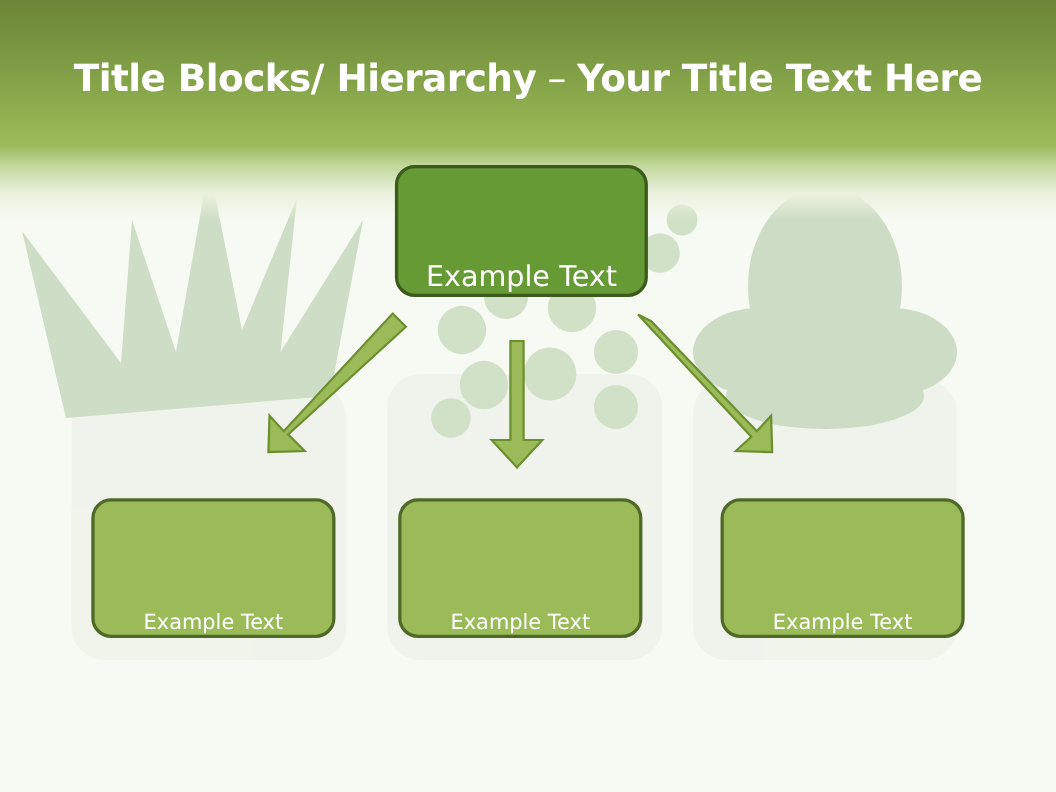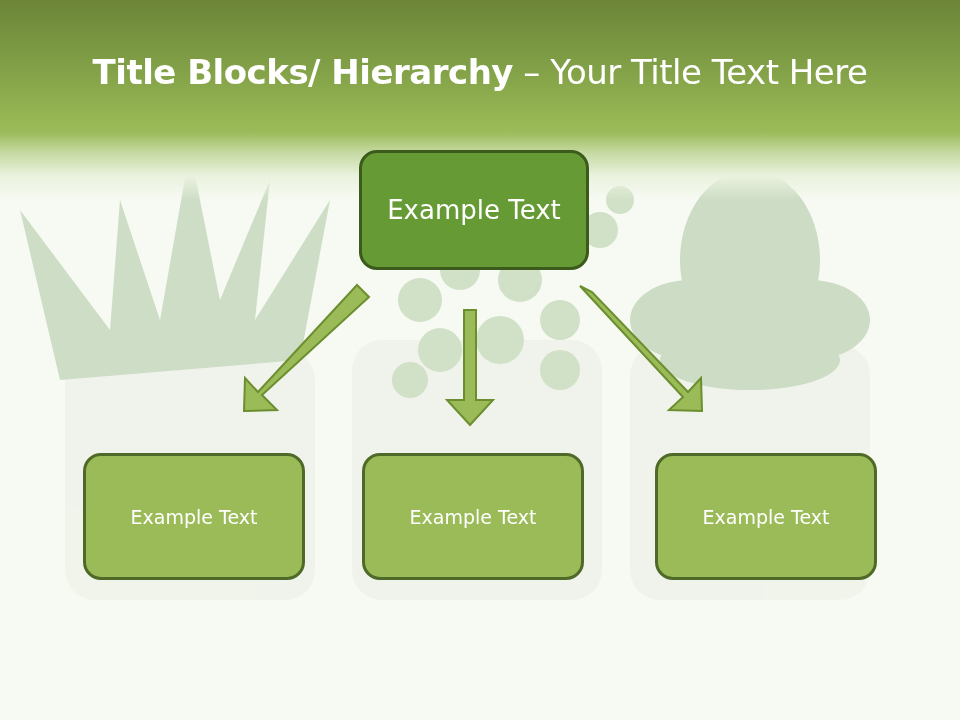--- a/index.html
+++ b/index.html
@@ -1,23 +1,23 @@
 <!DOCTYPE html>
 <html><head>
 <meta charset="utf-8">
 <style>
   html, body { margin:0; padding:0; }
   body { width:960px; height:720px; position:relative; overflow:hidden; background:#f7faf3; font-family:"DejaVu Sans", sans-serif; }
   .header { position:absolute; left:0; top:0; width:960px; height:200px;
     background:linear-gradient(to bottom, #6c8538 0%, #7f9d45 30%, #98b955 62%, #9bbb5a 66%, #c4d9a0 76%, #eaf2de 88%, rgba(247,250,243,0) 100%); z-index:1; }
   .title { position:absolute; left:0; top:52px; width:960px; text-align:center; color:#ffffff; font-size:34px; z-index:5; letter-spacing:-0.5px; }
   .title b { font-weight:bold; }
-  .title span.light { font-weight:normal; }
+  .title span.light { font-weight:bold; }
   .bg-art { position:absolute; left:0; top:0; width:960px; height:720px; z-index:0; }
-  .box { position:absolute; box-sizing:border-box; border-radius:18px; display:flex; align-items:center; justify-content:center; color:#ffffff; z-index:4; }
+  .box { position:absolute; box-sizing:border-box; border-radius:18px; display:flex; align-items:flex-end; justify-content:center; color:#ffffff; z-index:4; }
   .box.top { left:359px; top:150px; width:230px; height:120px; background:#669a34; border:3px solid #3b5a1b; font-size:26px; }
   .box.bottom { top:453px; width:222px; height:127px; background:#9bbb59; border:3px solid #4f6a28; font-size:19px; }
   .arrows { position:absolute; left:0; top:0; width:960px; height:720px; z-index:3; }
 </style>
 </head>
 <body>
 
 <svg class="bg-art" viewBox="0 0 960 720">
   <g opacity="0.22">
 

